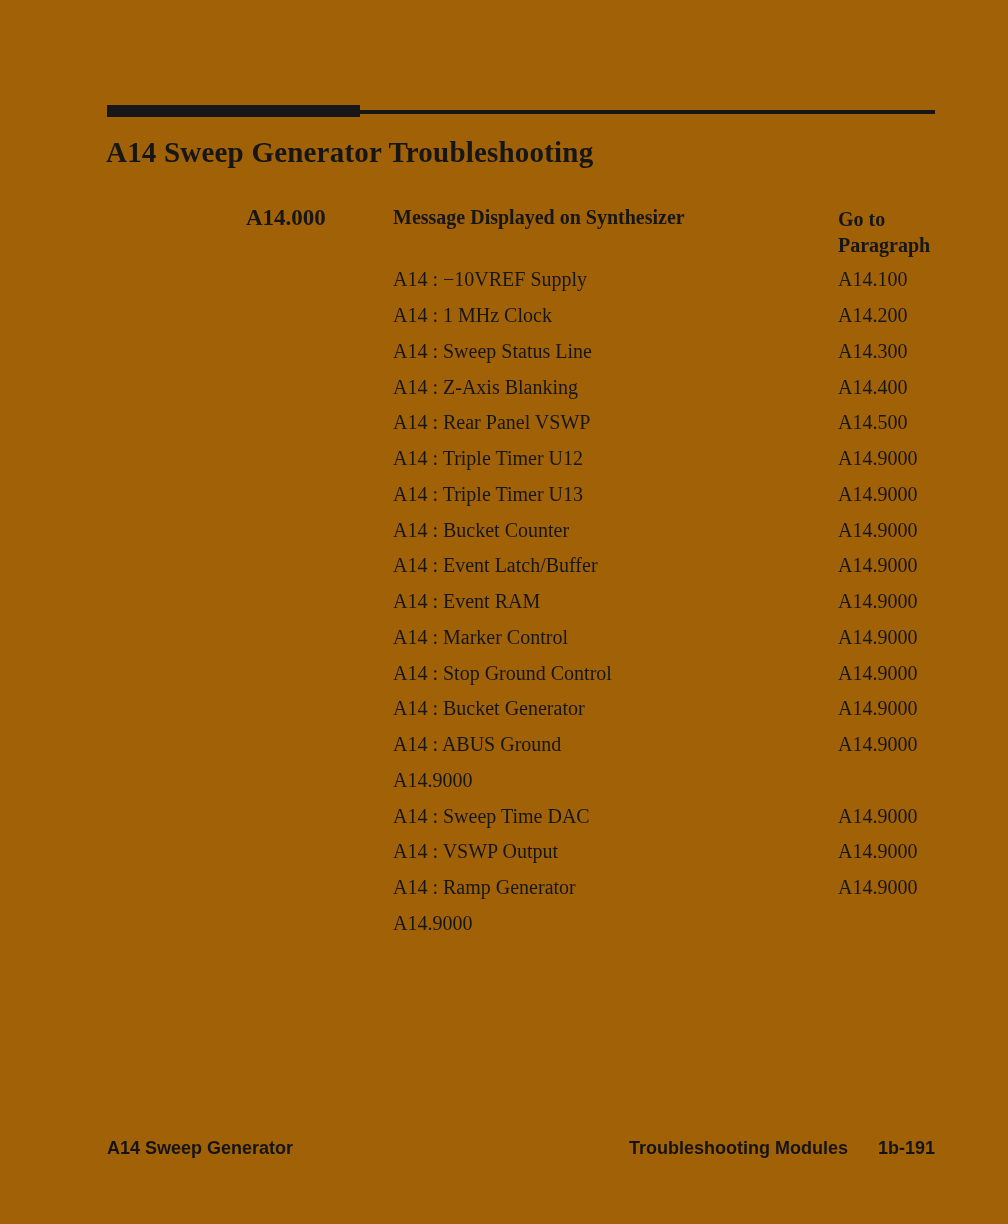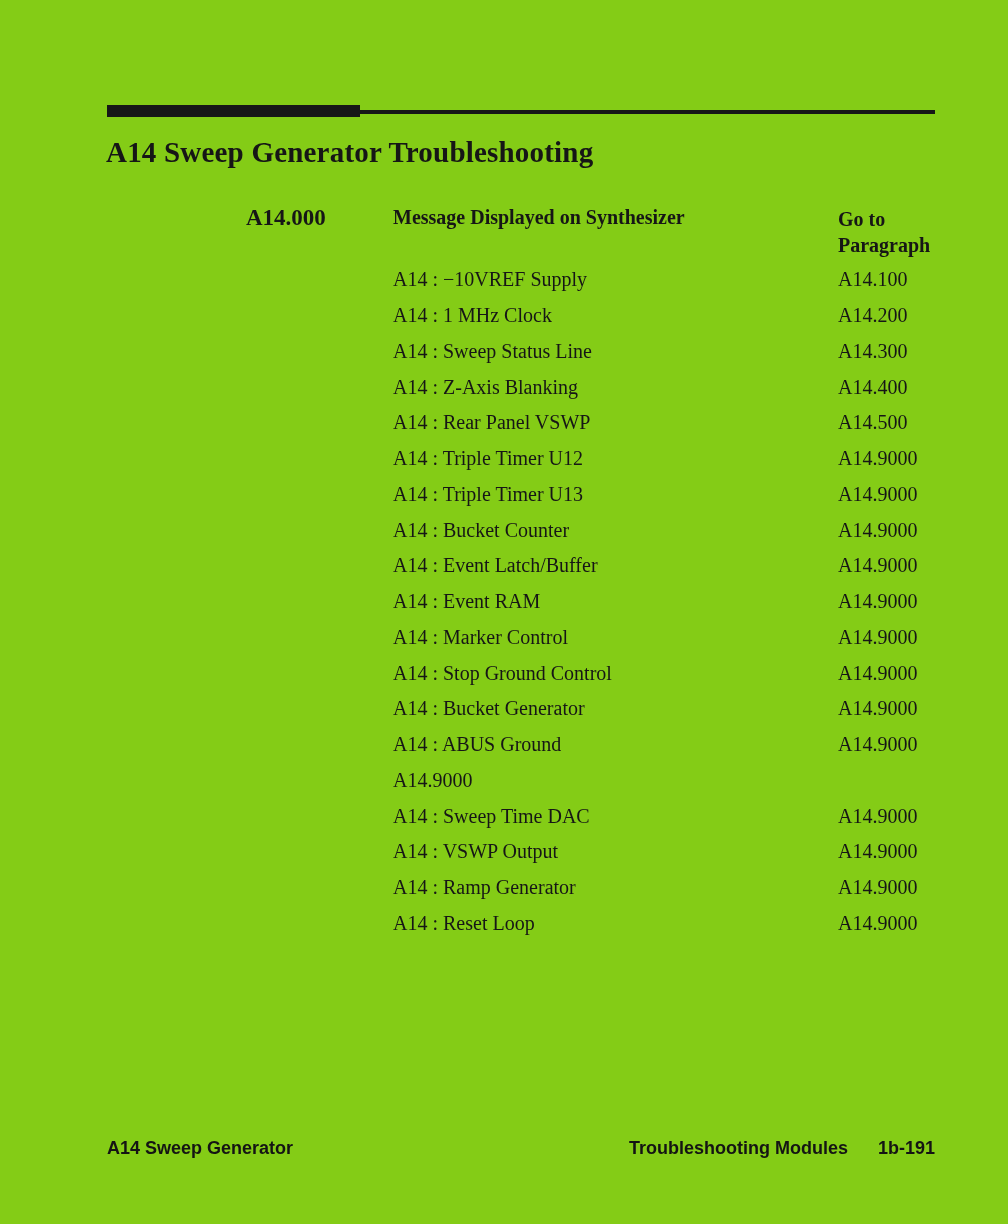--- a/index.html
+++ b/index.html
@@ -1,20 +1,20 @@
 <!DOCTYPE html>
 <html><head>
 <meta charset="utf-8">
 <style>
   html, body { margin: 0; padding: 0; background: #ffffff; }
   .page {
     position: relative;
     width: 1008px;
     height: 1224px;
-    background: #84cc16;
+    background: #a16207;
     font-family: "Liberation Serif", serif;
     color: #161616;
     overflow: hidden;
   }
   .rule-thin {
     position: absolute;
     left: 107px;
     top: 110px;
     width: 828px;
     height: 4px;
@@ -200,21 +200,20 @@
       <div class="cell-message">A14 : VSWP Output</div>
       <div class="cell-paragraph">A14.9000</div>
     </div>
 
     <div class="msg-row">
       <div class="cell-message">A14 : Ramp Generator</div>
       <div class="cell-paragraph">A14.9000</div>
     </div>
 
     <div class="msg-row">
-      <div class="cell-message">A14 : Reset Loop</div>
       <div class="cell-paragraph">A14.9000</div>
     </div>
   </div>
 
   <div class="footer">
     <div>A14 Sweep Generator</div>
     <div class="footer-right">
       <span>Troubleshooting Modules</span>
       <span>1b-191</span>
     </div>

